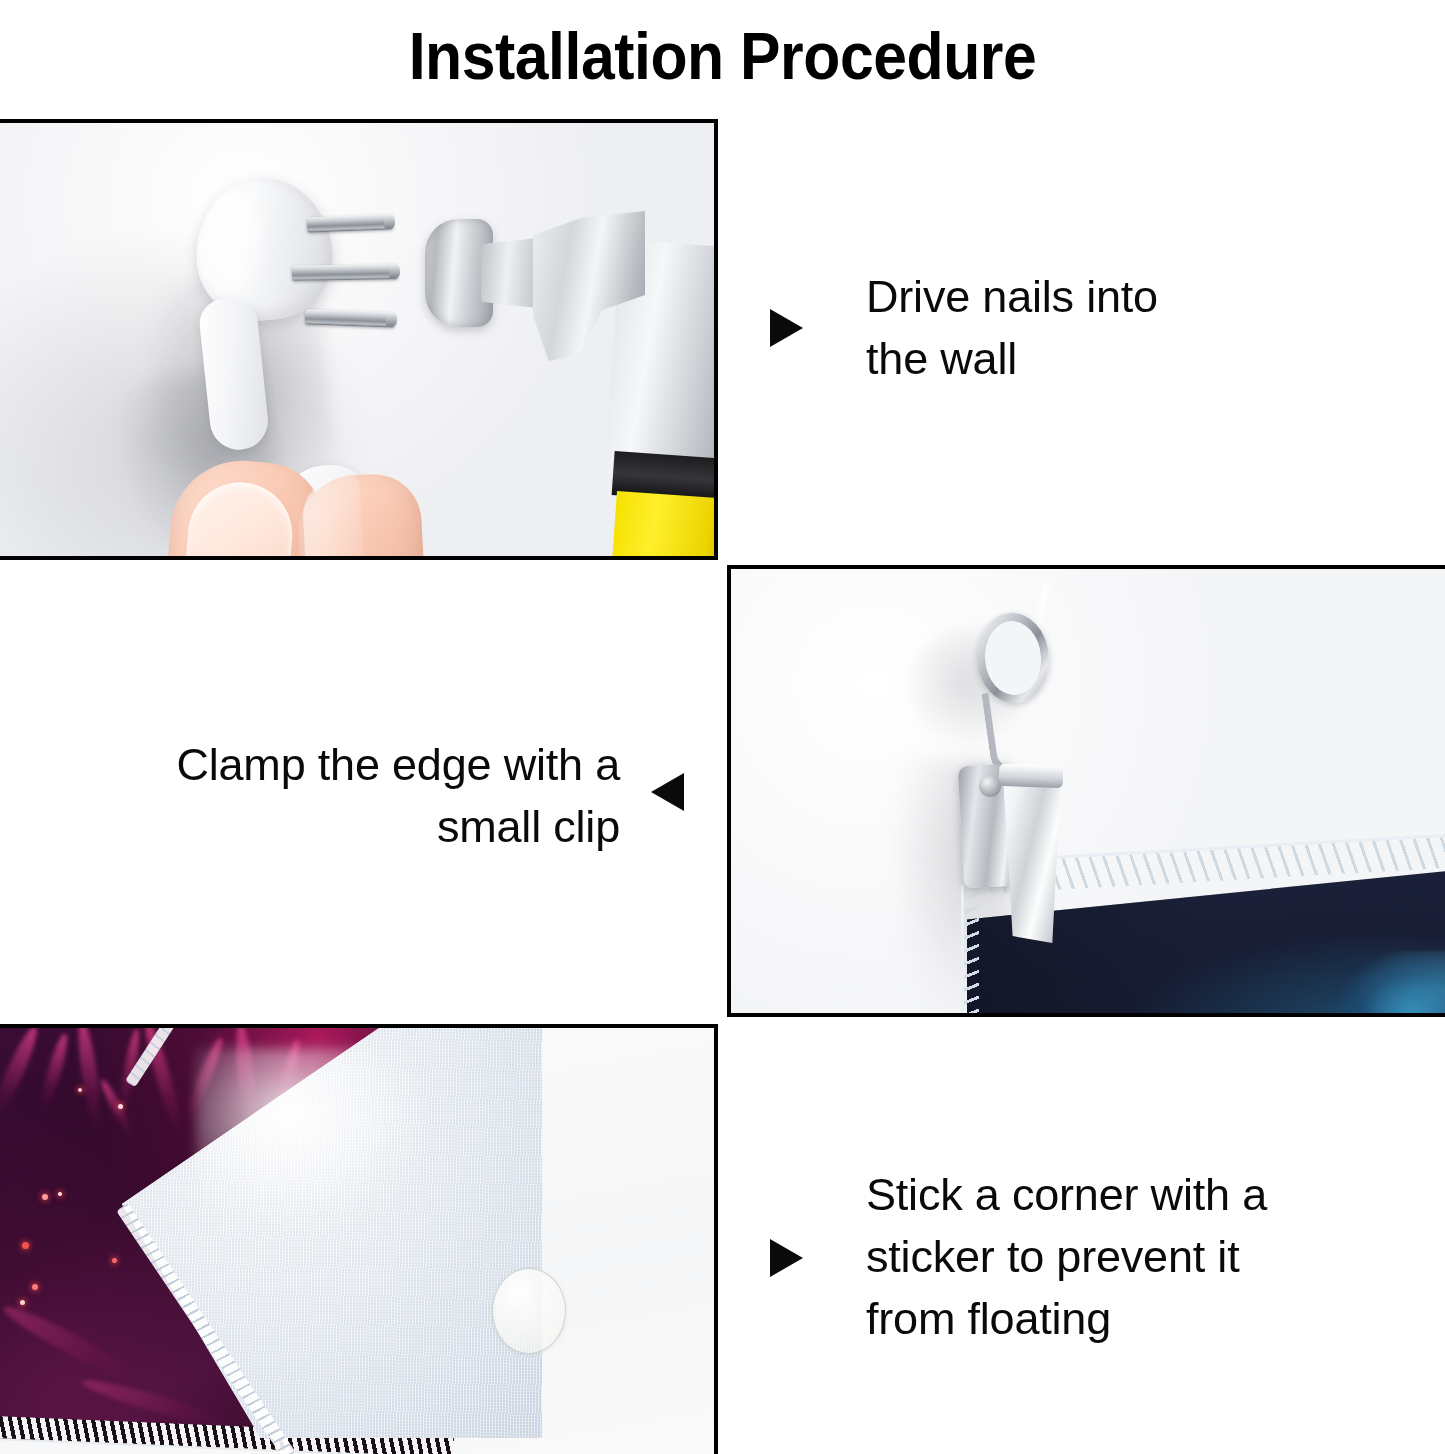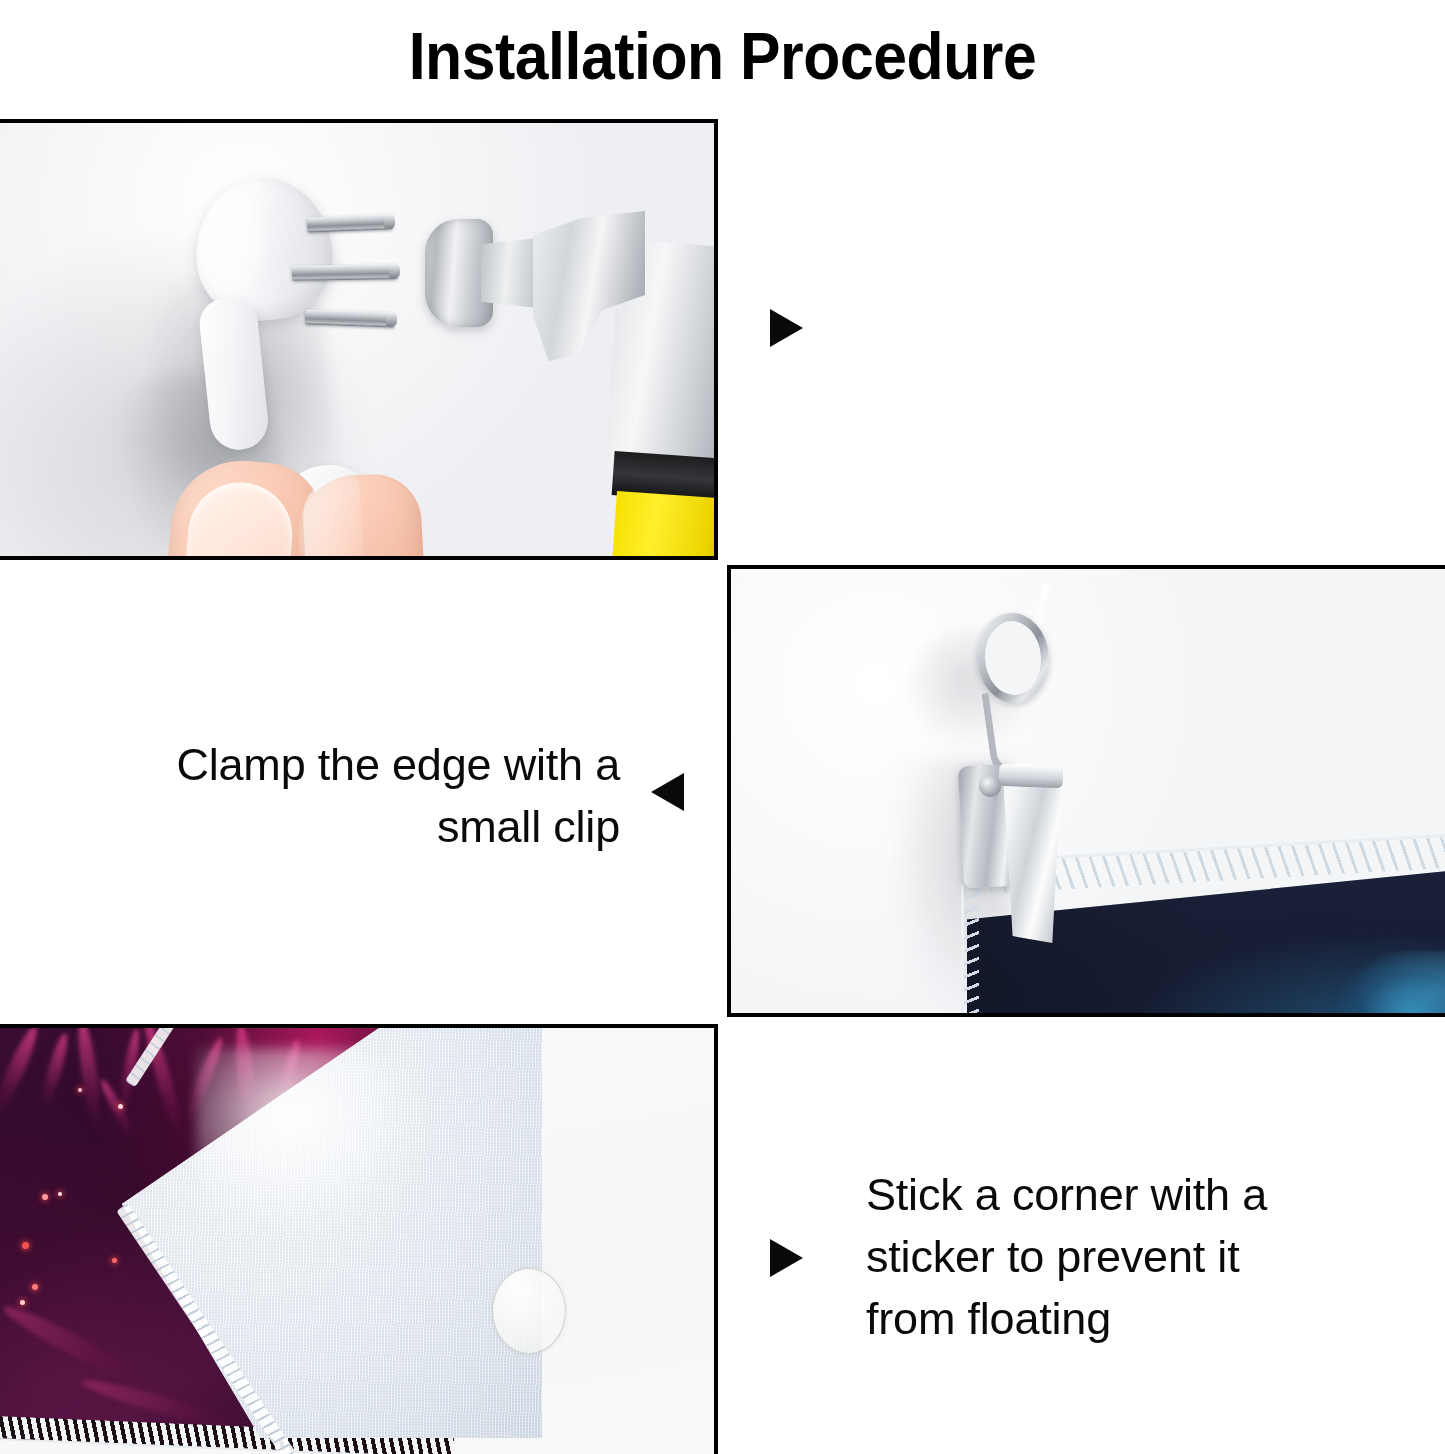--- a/index.html
+++ b/index.html
@@ -583,19 +583,21 @@
       <div class="fold-seam2"></div>
 
       <div class="sticker"></div>
     </div>
   </div>
 
   <div class="arrow arrow-right" id="arrow-1"></div>
   <div class="arrow arrow-left" id="arrow-2"></div>
   <div class="arrow arrow-right" id="arrow-3"></div>
 
+  <div class="caption" id="caption-1">Drive nails into
+the wall</div>
   <div class="caption" id="caption-3">Stick a corner with a
 sticker to prevent it
 from floating</div>
   <div class="caption" id="caption-2">Clamp the edge with a
 small clip</div>
 
 </div>
 
 </body></html>

